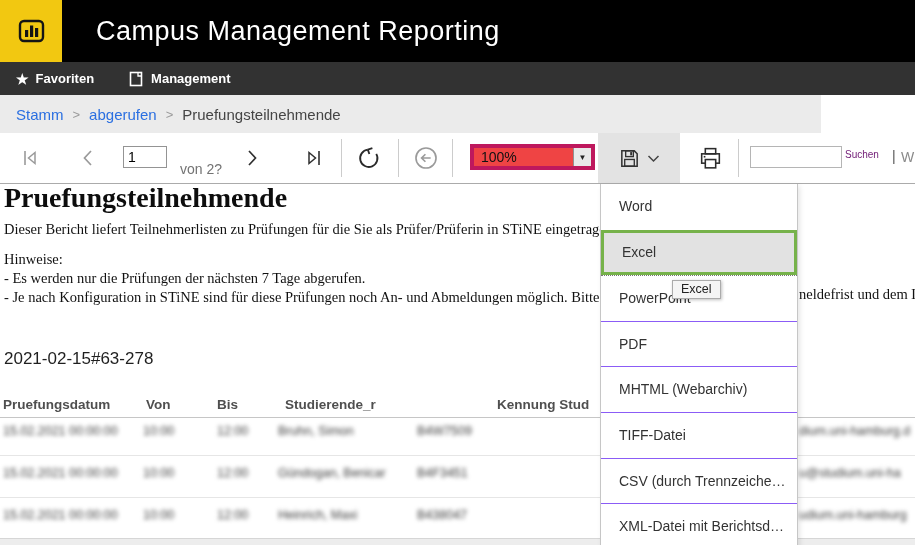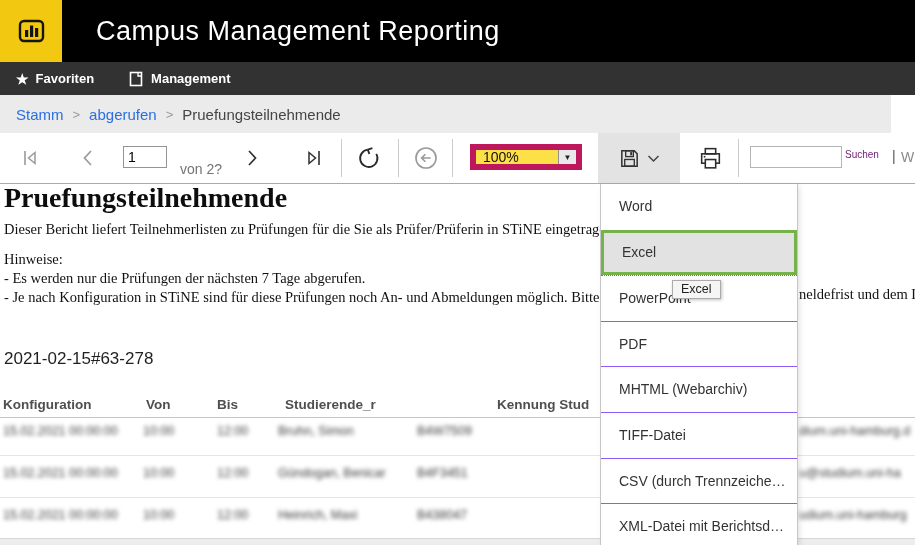--- a/index.html
+++ b/index.html
@@ -12,35 +12,35 @@
   .app-title{position:absolute;left:96px;top:0;height:62px;line-height:62px;color:#fff;
         font-size:27px;font-weight:400;letter-spacing:.5px;white-space:nowrap;}
   
   .navbar{position:absolute;left:0;top:62px;width:915px;height:33px;background:#323232;
         display:flex;align-items:center;color:#fff;font-size:13px;font-weight:700;}
   .nav-item{display:flex;align-items:center;gap:7px;cursor:pointer;}
   .nav-fav{margin-left:16px;}
   .nav-browse{margin-left:34px;}
   .star{font-size:14px;line-height:1;}
   
-  .breadcrumb{position:absolute;left:0;top:95px;width:891px;height:38px;background:#ebebeb;
+  .breadcrumb{position:absolute;left:0;top:95px;width:821px;height:38px;background:#ebebeb;
         display:flex;align-items:center;padding-left:16px;box-sizing:border-box;font-size:15px;}
   .crumb-link{color:#2a6fe1;cursor:pointer;}
   .crumb-sep{color:#9a9a9a;margin:0 9px;font-size:13px;}
   .crumb-current{color:#454545;}
   
   .toolbar{position:absolute;left:0;top:133px;width:915px;height:51px;background:#fff;
         border-bottom:1px solid #ababab;box-sizing:border-box;}
   .tb{position:absolute;display:flex;align-items:center;justify-content:center;}
   .tb-divider{position:absolute;top:6px;width:1px;height:38px;background:#ccc;}
   .page-input{position:absolute;left:123px;top:13px;width:44px;height:22px;border:1px solid #949494;
         font-size:14px;padding:0 4px;box-sizing:border-box;font-family:"Liberation Sans",sans-serif;}
   .pages-label{position:absolute;left:180px;top:16px;font-size:14px;color:#737373;margin-top:12px;}
-  .zoom-select{position:absolute;left:470px;top:11px;width:112px;height:26px;border:6px solid #be185d;
-        background:#fde047;display:flex;align-items:center;cursor:pointer;box-sizing:border-box;}
+  .zoom-select{position:absolute;left:470px;top:11px;width:125px;height:26px;border:4px solid #be185d;
+        background:#ef4444;display:flex;align-items:center;cursor:pointer;box-sizing:border-box;}
   .zoom-select .zval{flex:1;font-size:14px;color:#111;padding-left:7px;}
   .zoom-select .zbtn{width:17px;height:100%;background:#e9e9e9;border-left:1px solid #919191;
         display:flex;align-items:center;justify-content:center;font-size:8px;color:#222;}
   .save-region{position:absolute;left:598px;top:0;width:82px;height:50px;background:#e3e3e3;
         display:flex;align-items:center;justify-content:center;gap:6px;cursor:pointer;}
   .print-btn{position:absolute;left:688px;top:9px;width:44px;height:32px;}
   .search-input{position:absolute;left:750px;top:13px;width:92px;height:22px;border:1px solid #b5b5b5;
         box-sizing:border-box;font-size:13px;padding:0 4px;}
   .search-go{position:absolute;left:845px;top:16px;font-size:10px;color:#701a75;cursor:pointer;}
   .search-pipe{position:absolute;left:892px;top:15px;font-size:14px;color:#555;}
@@ -192,21 +192,21 @@
   <div class="rep-intro">Dieser Bericht liefert Teilnehmerlisten zu Prüfungen für die Sie als Prüfer/Prüferin in STiNE eingetragen sind.</div>
   <div class="rep-notes">
     <div>Hinweise:</div>
     <div>- Es werden nur die Prüfungen der nächsten 7 Tage abgerufen.</div>
     <div>- Je nach Konfiguration in STiNE sind für diese Prüfungen noch An- und Abmeldungen möglich. Bitte beachten</div>
   </div>
   <div class="rep-frag">neldefrist und dem Lis</div>
   <div class="group-title">2021-02-15#63-278</div>
 
   <div class="thead">
-    <span class="h-c1">Konfiguration</span>
+    <span class="h-c1">Pruefungsdatum</span>
     <span class="h-c2">Von</span>
     <span class="h-c3">Bis</span>
     <span class="h-c4">Studierende_r</span>
     <span class="h-c5">Kennung Stud</span>
   </div>
   <div class="h-line"></div>
 
   <div class="trow">
     <span class="r-c1" style="top:424px;">15.02.2021 00:00:00</span>
     <span class="r-c2" style="top:424px;">10:00</span>

